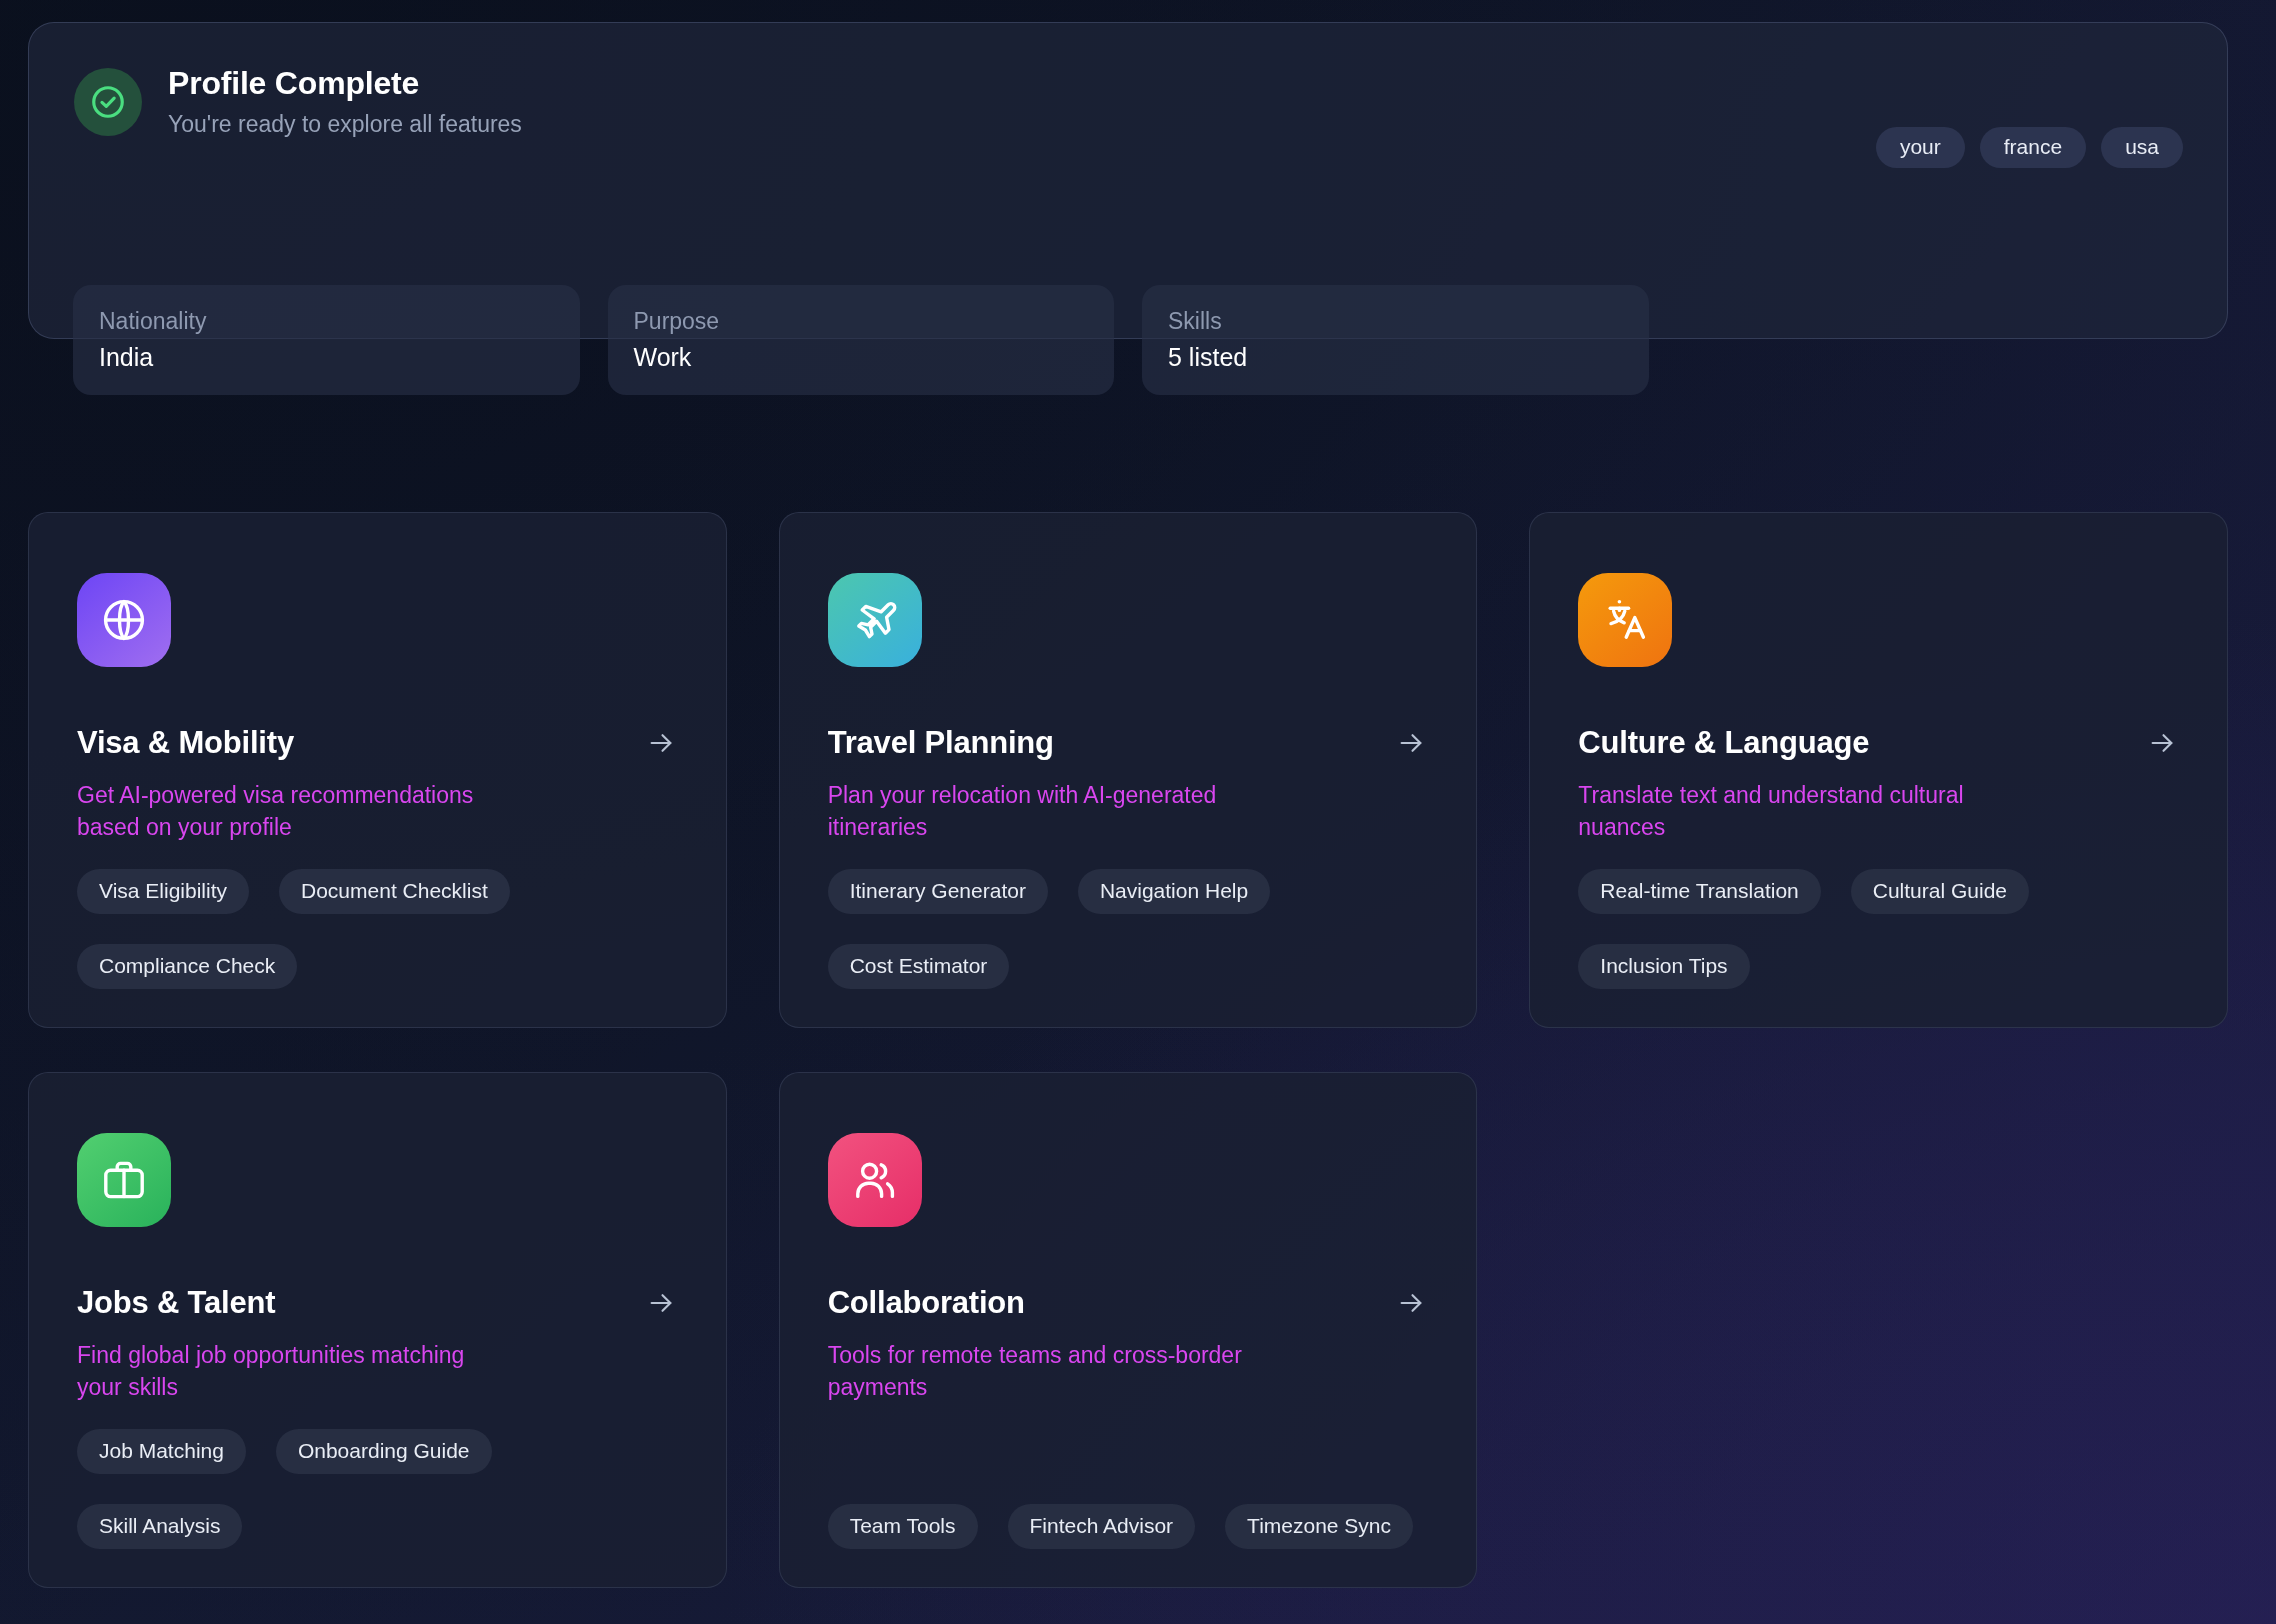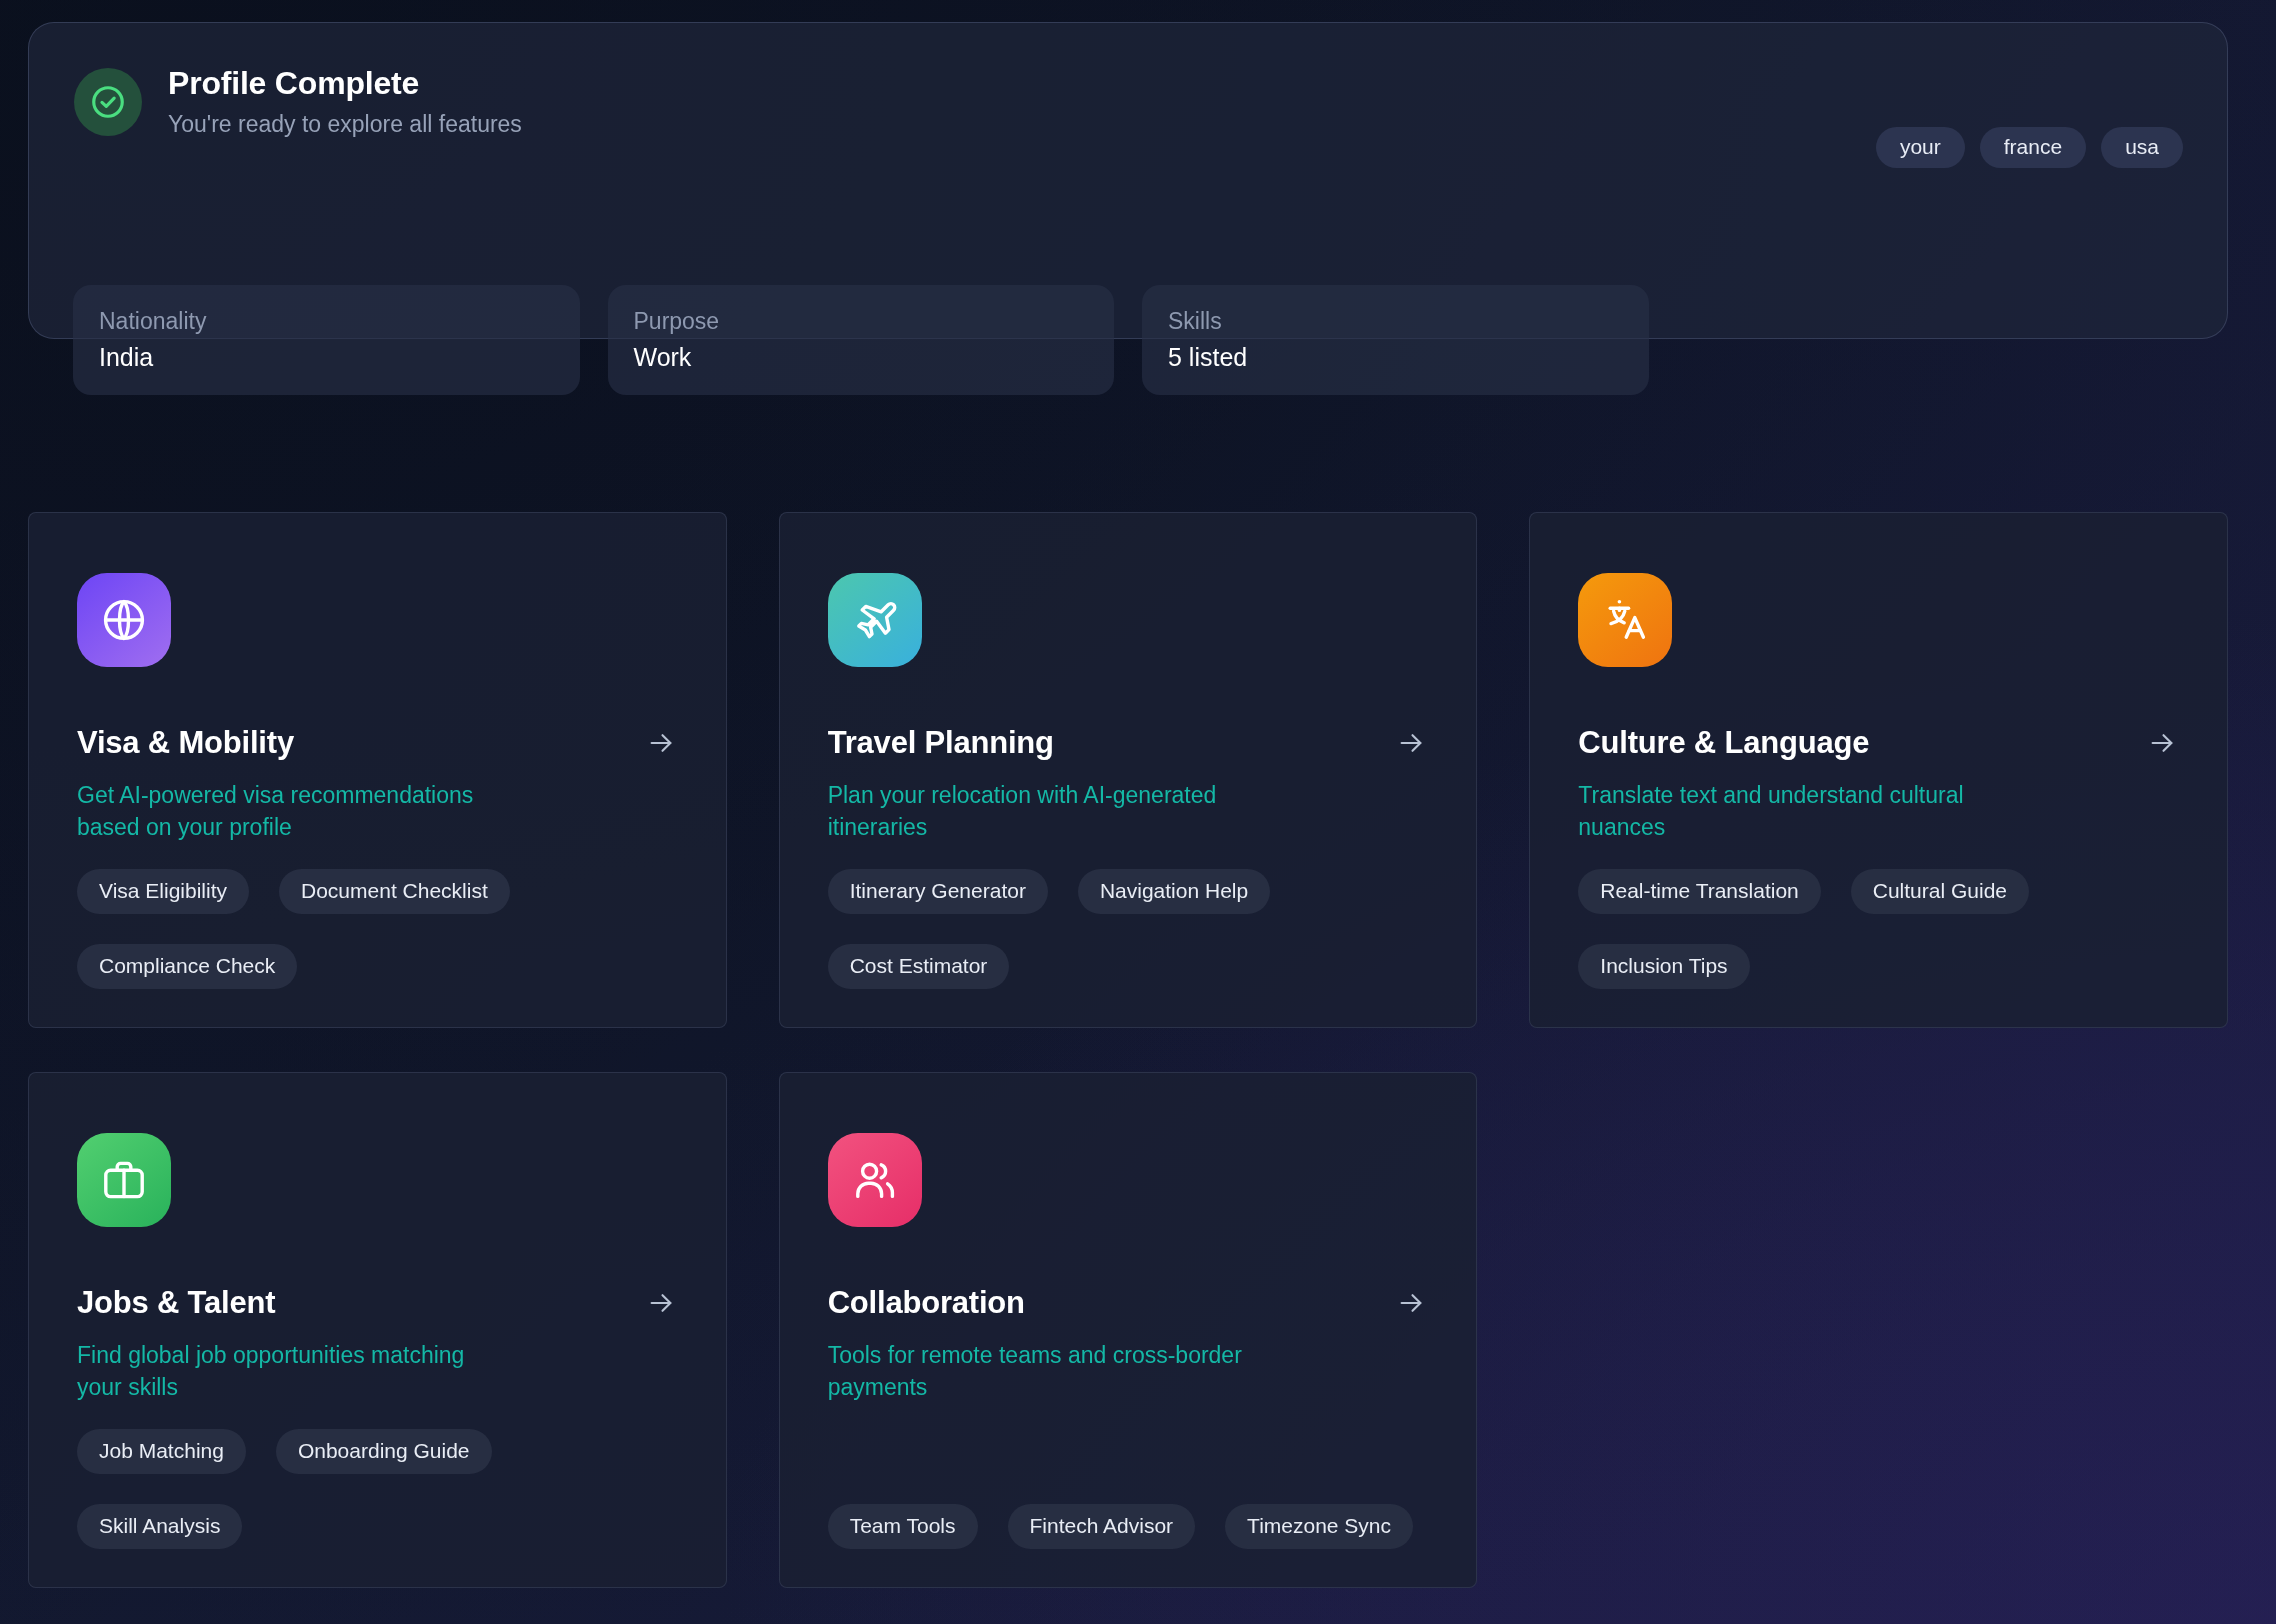--- a/index.html
+++ b/index.html
@@ -136,21 +136,21 @@
     display: grid;
     grid-template-columns: repeat(3, 1fr);
     column-gap: 52px;
     row-gap: 44px;
   }
 
   .feature-card {
     position: relative;
     background: rgba(26,32,51,0.85);
     border: 1px solid rgba(62,71,97,0.5);
-    border-radius: 8px;
+    border-radius: 20px;
     height: 516px;
     padding: 60px 48px 0;
   }
 
   .icon-tile {
     width: 94px;
     height: 94px;
     border-radius: 30px;
     display: flex;
     align-items: center;
@@ -176,21 +176,21 @@
     height: 34px;
     flex: none;
     display: flex;
     align-items: center;
     justify-content: center;
   }
   .arrow-btn svg { display: block; }
 
   .card-desc {
     font-size: 23px;
-    color: #14b8a6;
+    color: #d946ef;
     line-height: 1.42;
     margin-top: 18px;
     max-width: 420px;
   }
   .card-desc.wide { max-width: 440px; }
 
   .chip-row {
     position: absolute;
     left: 48px;
     right: 40px;

